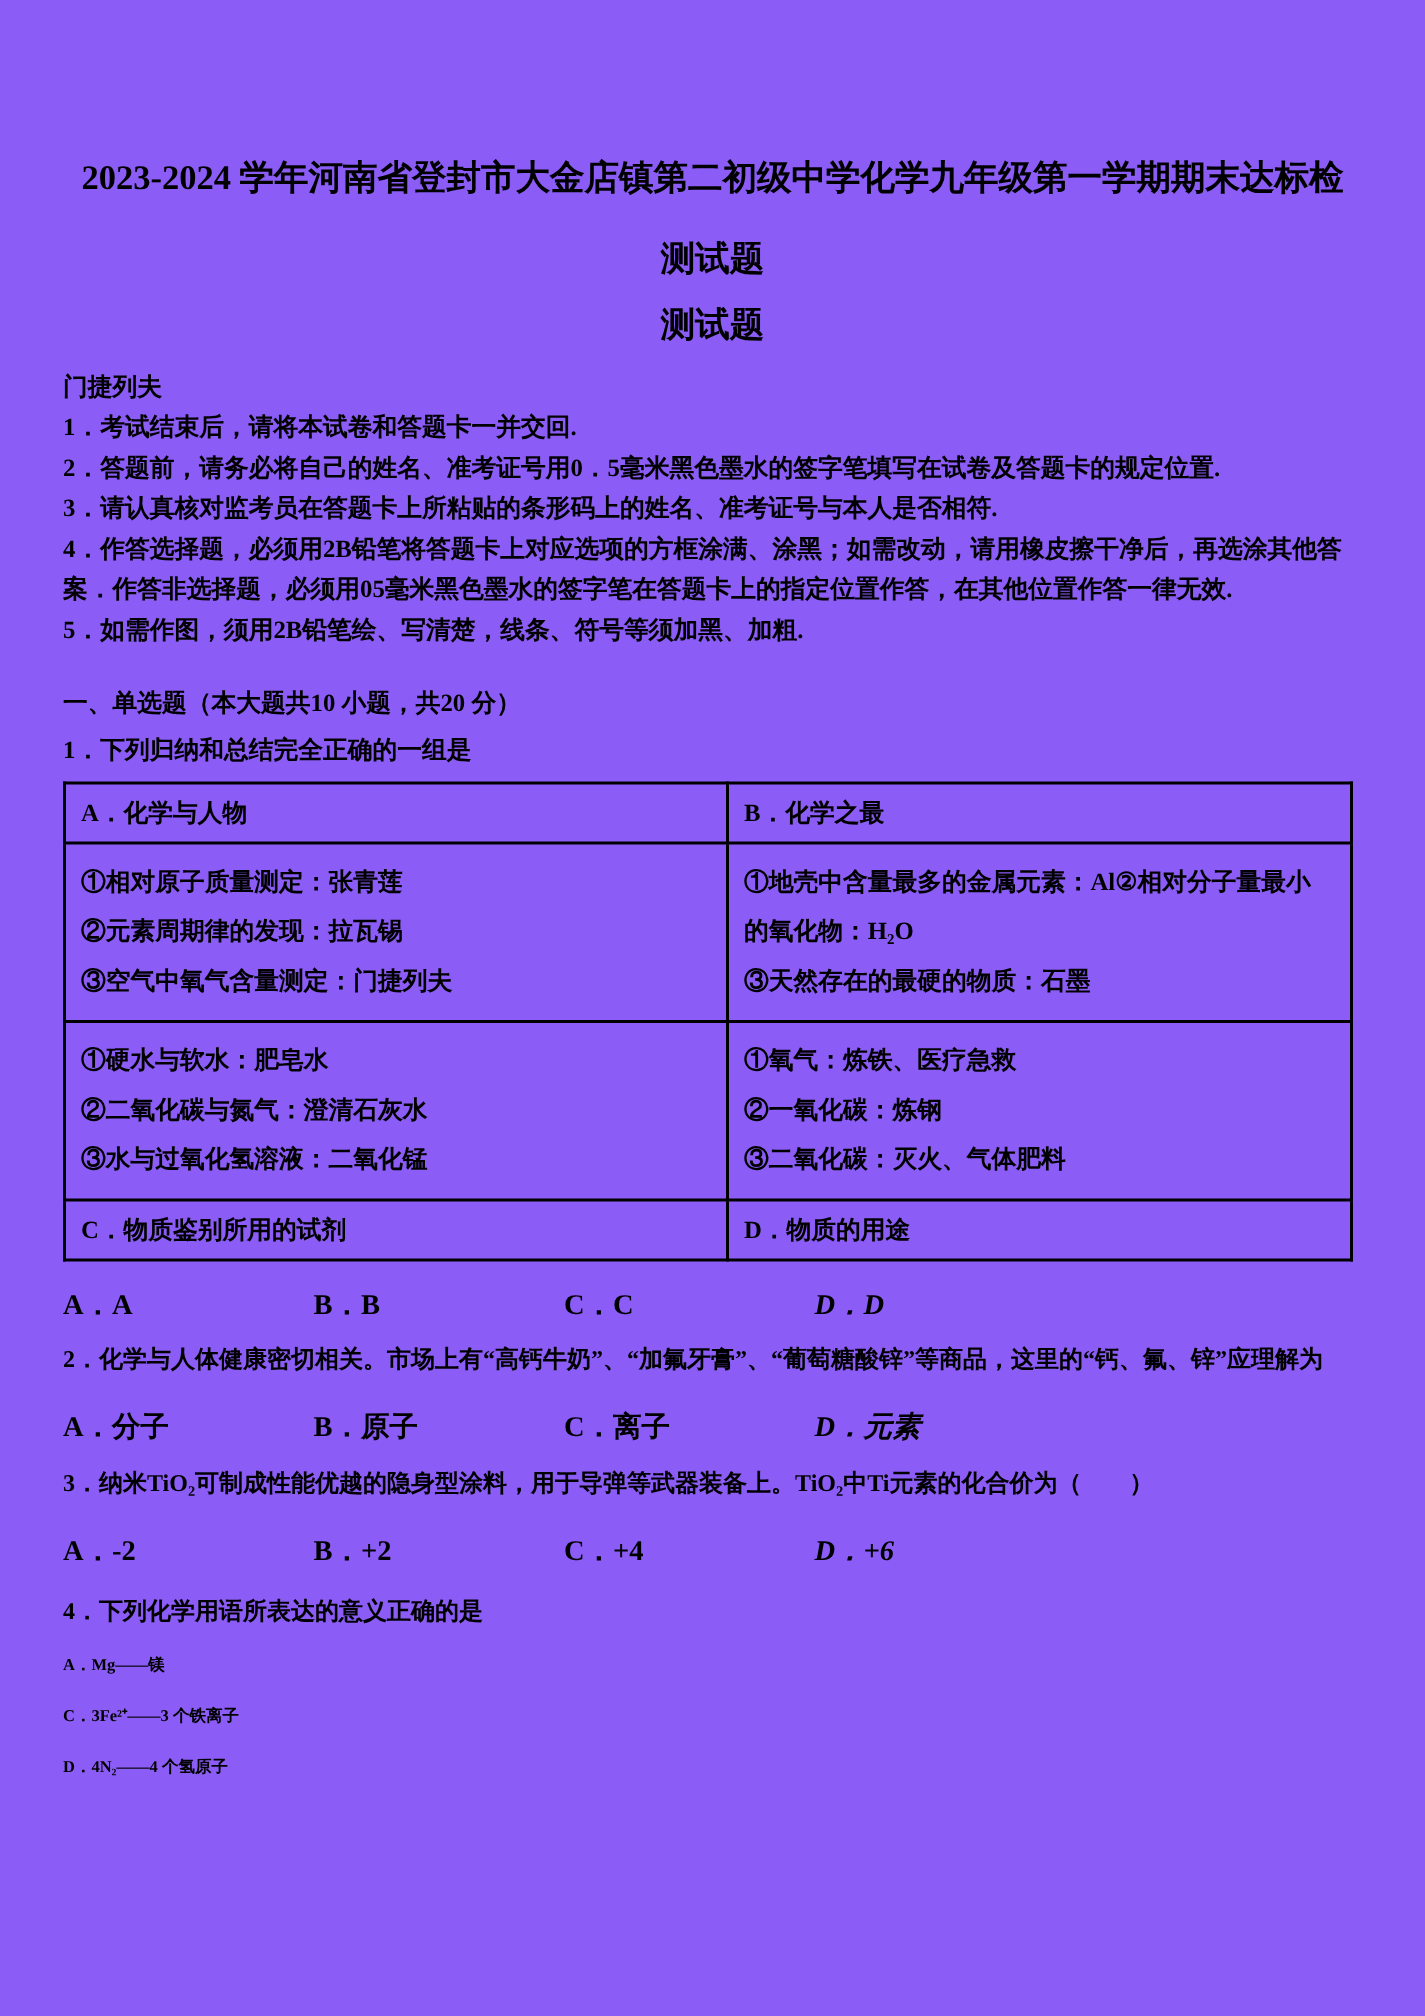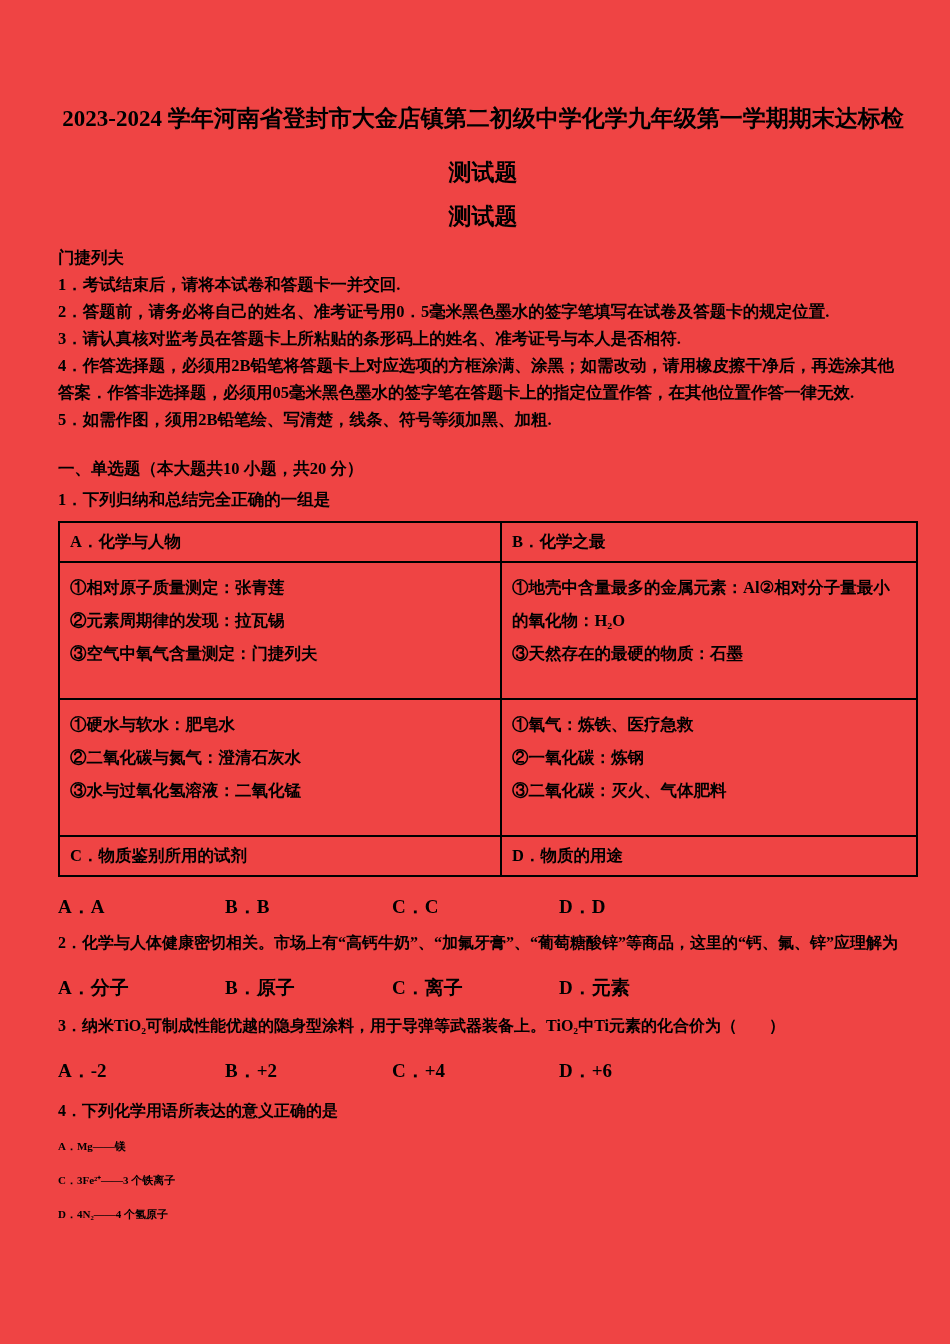--- a/index.html
+++ b/index.html
@@ -1,24 +1,24 @@
 <!DOCTYPE html>
 <html><head>
 <meta charset="utf-8">
 <style>
   * { margin:0; padding:0; box-sizing:border-box; }
   html,body { background:#ffffff; }
   .page {
     width:950px; height:1344px;
     margin:0 auto;
-    background:#ef4444;
+    background:#8b5cf6;
     color:#000000;
     font-family:"Liberation Serif", serif;
     font-weight:bold;
-    padding:104px 42px 0 58px;
+    padding:104px 42px 0 42px;
     overflow:hidden;
   }
   
   .title-block { text-align:center; }
   .title-line1 { font-size:23px; line-height:30px; margin-bottom:24px; }
   .title-line2 { font-size:23px; line-height:30px; margin-bottom:14px; }
   .title-line3 { font-size:23px; line-height:30px; margin-bottom:12px; }
 
   
   .notice { font-size:16.5px; }
@@ -41,27 +41,27 @@
   }
   table.q-table td {
     border:2px solid #000000;
     vertical-align:top;
     font-size:16.5px;
     padding:8px 10px;
   }
   td.col-left  { width:442px; }
   td.col-right { width:416px; }
   td.cell-title { height:36px;margin-top:16px; }
-  td.cell-body  { height:137px; }
+  td.cell-body  { height:119px; }
   .cell-item { display:block; line-height:33px; }
 
   
   .opts-row { display:flex; font-size:19px; margin-top:16px; line-height:27px; }
   .opts-row .opt { width:167px; flex:0 0 auto; }
-  .opts-row .opt:last-child { width:auto; }
+  .opts-row .opt:last-child { width:auto;font-style:italic; }
 
   
   .opt-line { font-size:11px; line-height:27px; margin-top:8px; }
   .q4 .opt-line { margin-top:7px; }
   .q4 .opt-line + .opt-line { margin-top:7px; }
   .mt8  { margin-top:8px; }
   .mt10 { margin-top:10px; }
   .mt12 { margin-top:12px; }
 </style>
 </head>

